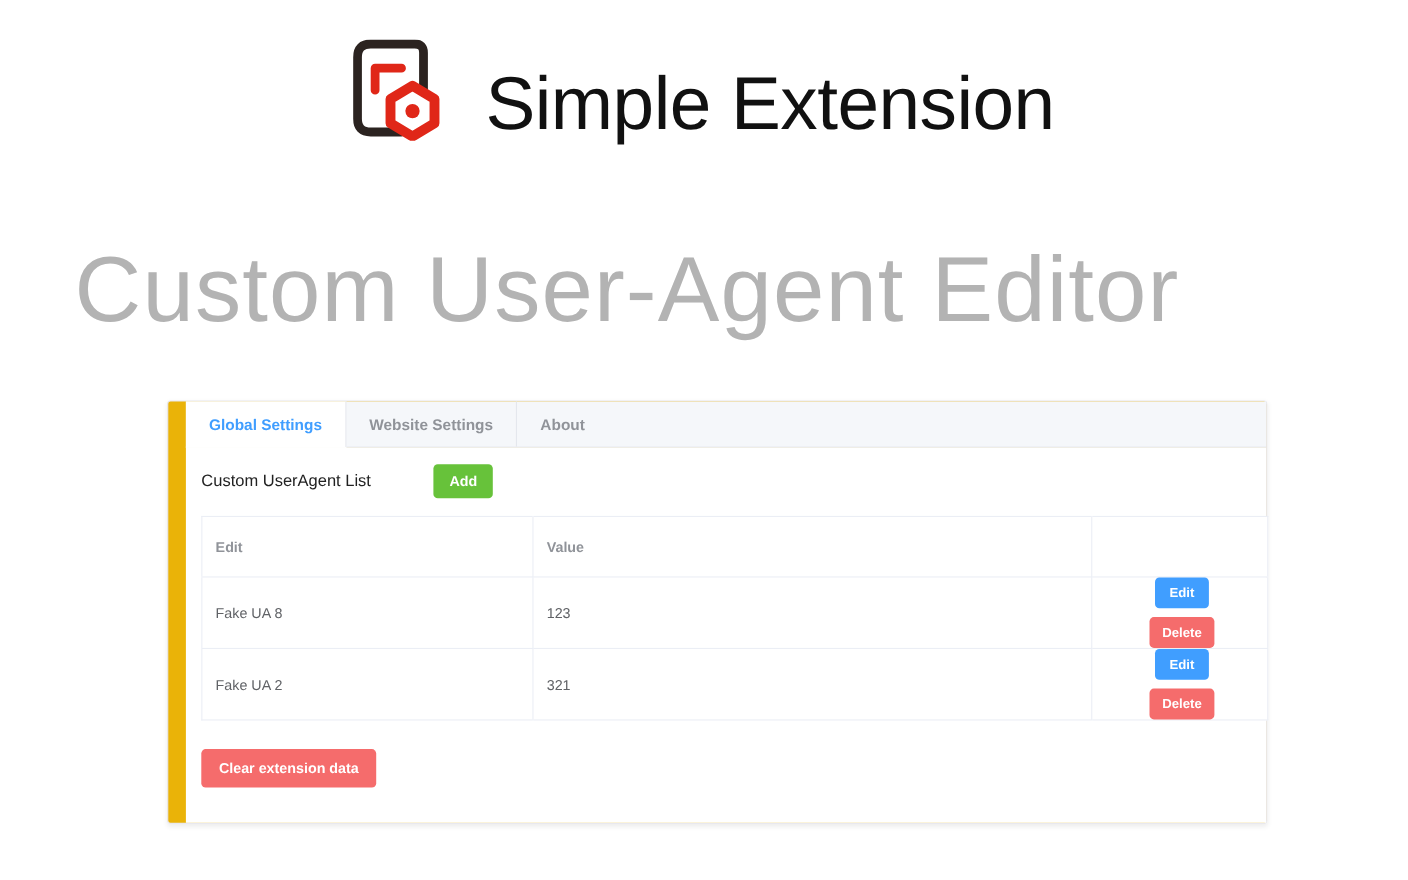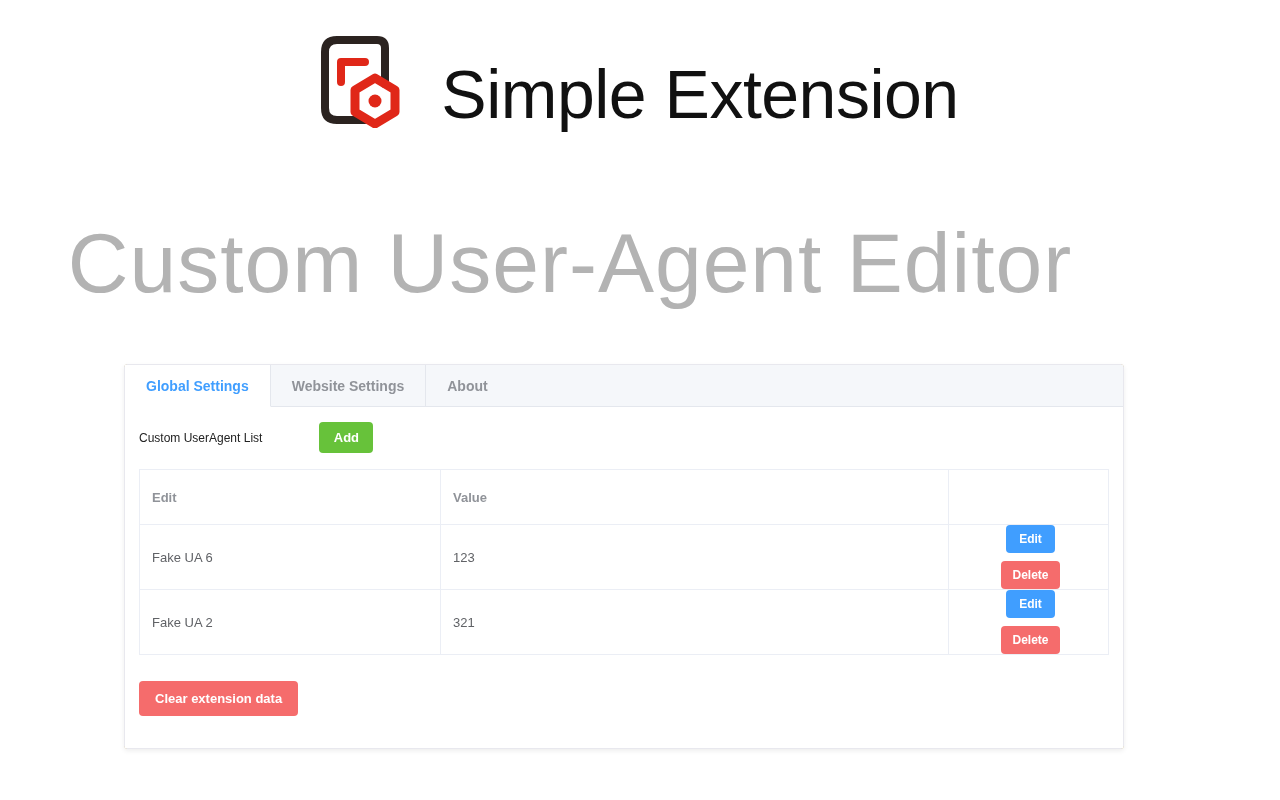--- a/index.html
+++ b/index.html
@@ -58,27 +58,28 @@
     line-height: 110px;
     font-weight: 100;
     color: #b3b3b3;
     letter-spacing: 1px;
     white-space: nowrap;
   }
 
   
   .card {
     position: absolute;
-    left: 124px;
+    left: 152px;
     top: 364px;
     width: 1000px;
     background: #eab308;
     border: 1px solid #e8e8ee;
     border-radius: 3px;
     box-shadow: 0 2px 5px rgba(0,0,0,0.07);
+    padding-left: 16px;
   }
 
   
   .tabs {
     display: flex;
     align-items: stretch;
     height: 42px;
     background: #f5f7fa;
     border-bottom: 1px solid #e4e7ed;
   }
@@ -110,21 +111,21 @@
   }
 
   .list-head {
     display: flex;
     align-items: center;
     gap: 10px;
     margin-bottom: 16px;
     padding-left: 0;
   }
   .list-head-label {
-    font-size: 12px;
+    font-size: 15px;
     color: #222222;
     line-height: 1;
   }
   .btn {
     display: inline-flex;
     align-items: center;
     justify-content: center;
     border: none;
     border-radius: 4px;
     color: #ffffff;
@@ -257,21 +258,21 @@
         </colgroup>
         <thead>
           <tr>
             <th>Edit</th>
             <th>Value</th>
             <th></th>
           </tr>
         </thead>
         <tbody>
           <tr>
-            <td>Fake UA 6</td>
+            <td>Fake UA 8</td>
             <td>123</td>
             <td>
               <div class="cell-actions">
                 <button class="btn btn-edit">Edit</button>
                 <button class="btn btn-delete">Delete</button>
               </div>
             </td>
           </tr>
           <tr>
             <td>Fake UA 2</td>

